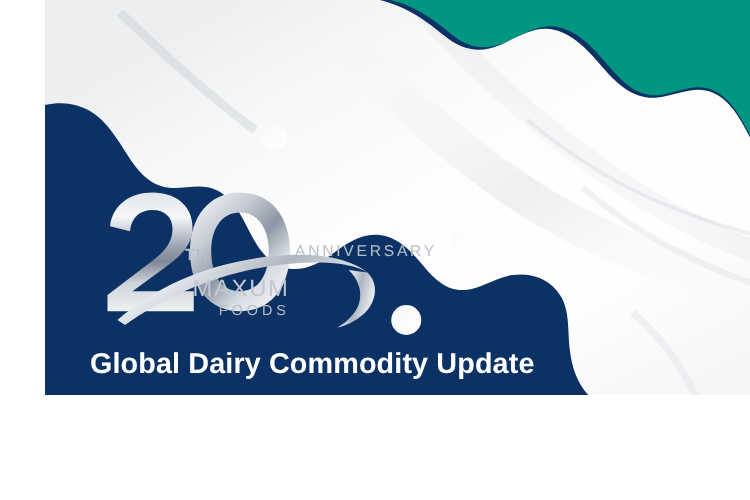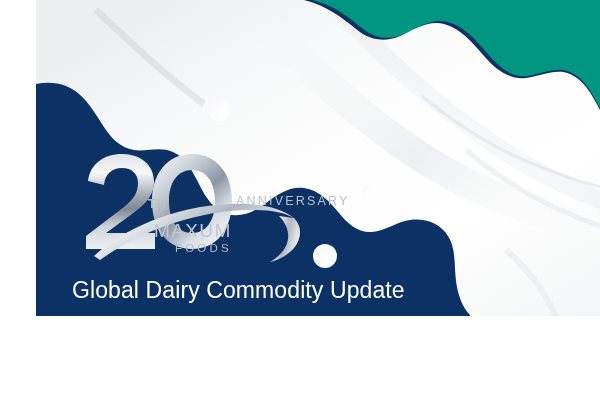--- a/index.html
+++ b/index.html
@@ -59,21 +59,21 @@
   .title-block {
     position: absolute;
     left: 36px;
     top: 274px;
     width: 430px;
   }
   .title-line {
     color: #ffffff;
     font-size: 23px;
     line-height: 33px;
-    font-weight: 400;
+    font-weight: 700;
     letter-spacing: 0.1px;
     white-space: nowrap;
   }
 </style>
 </head>
 <body>
 
 <div class="slide">
 
   <div class="bg-navy"></div>

